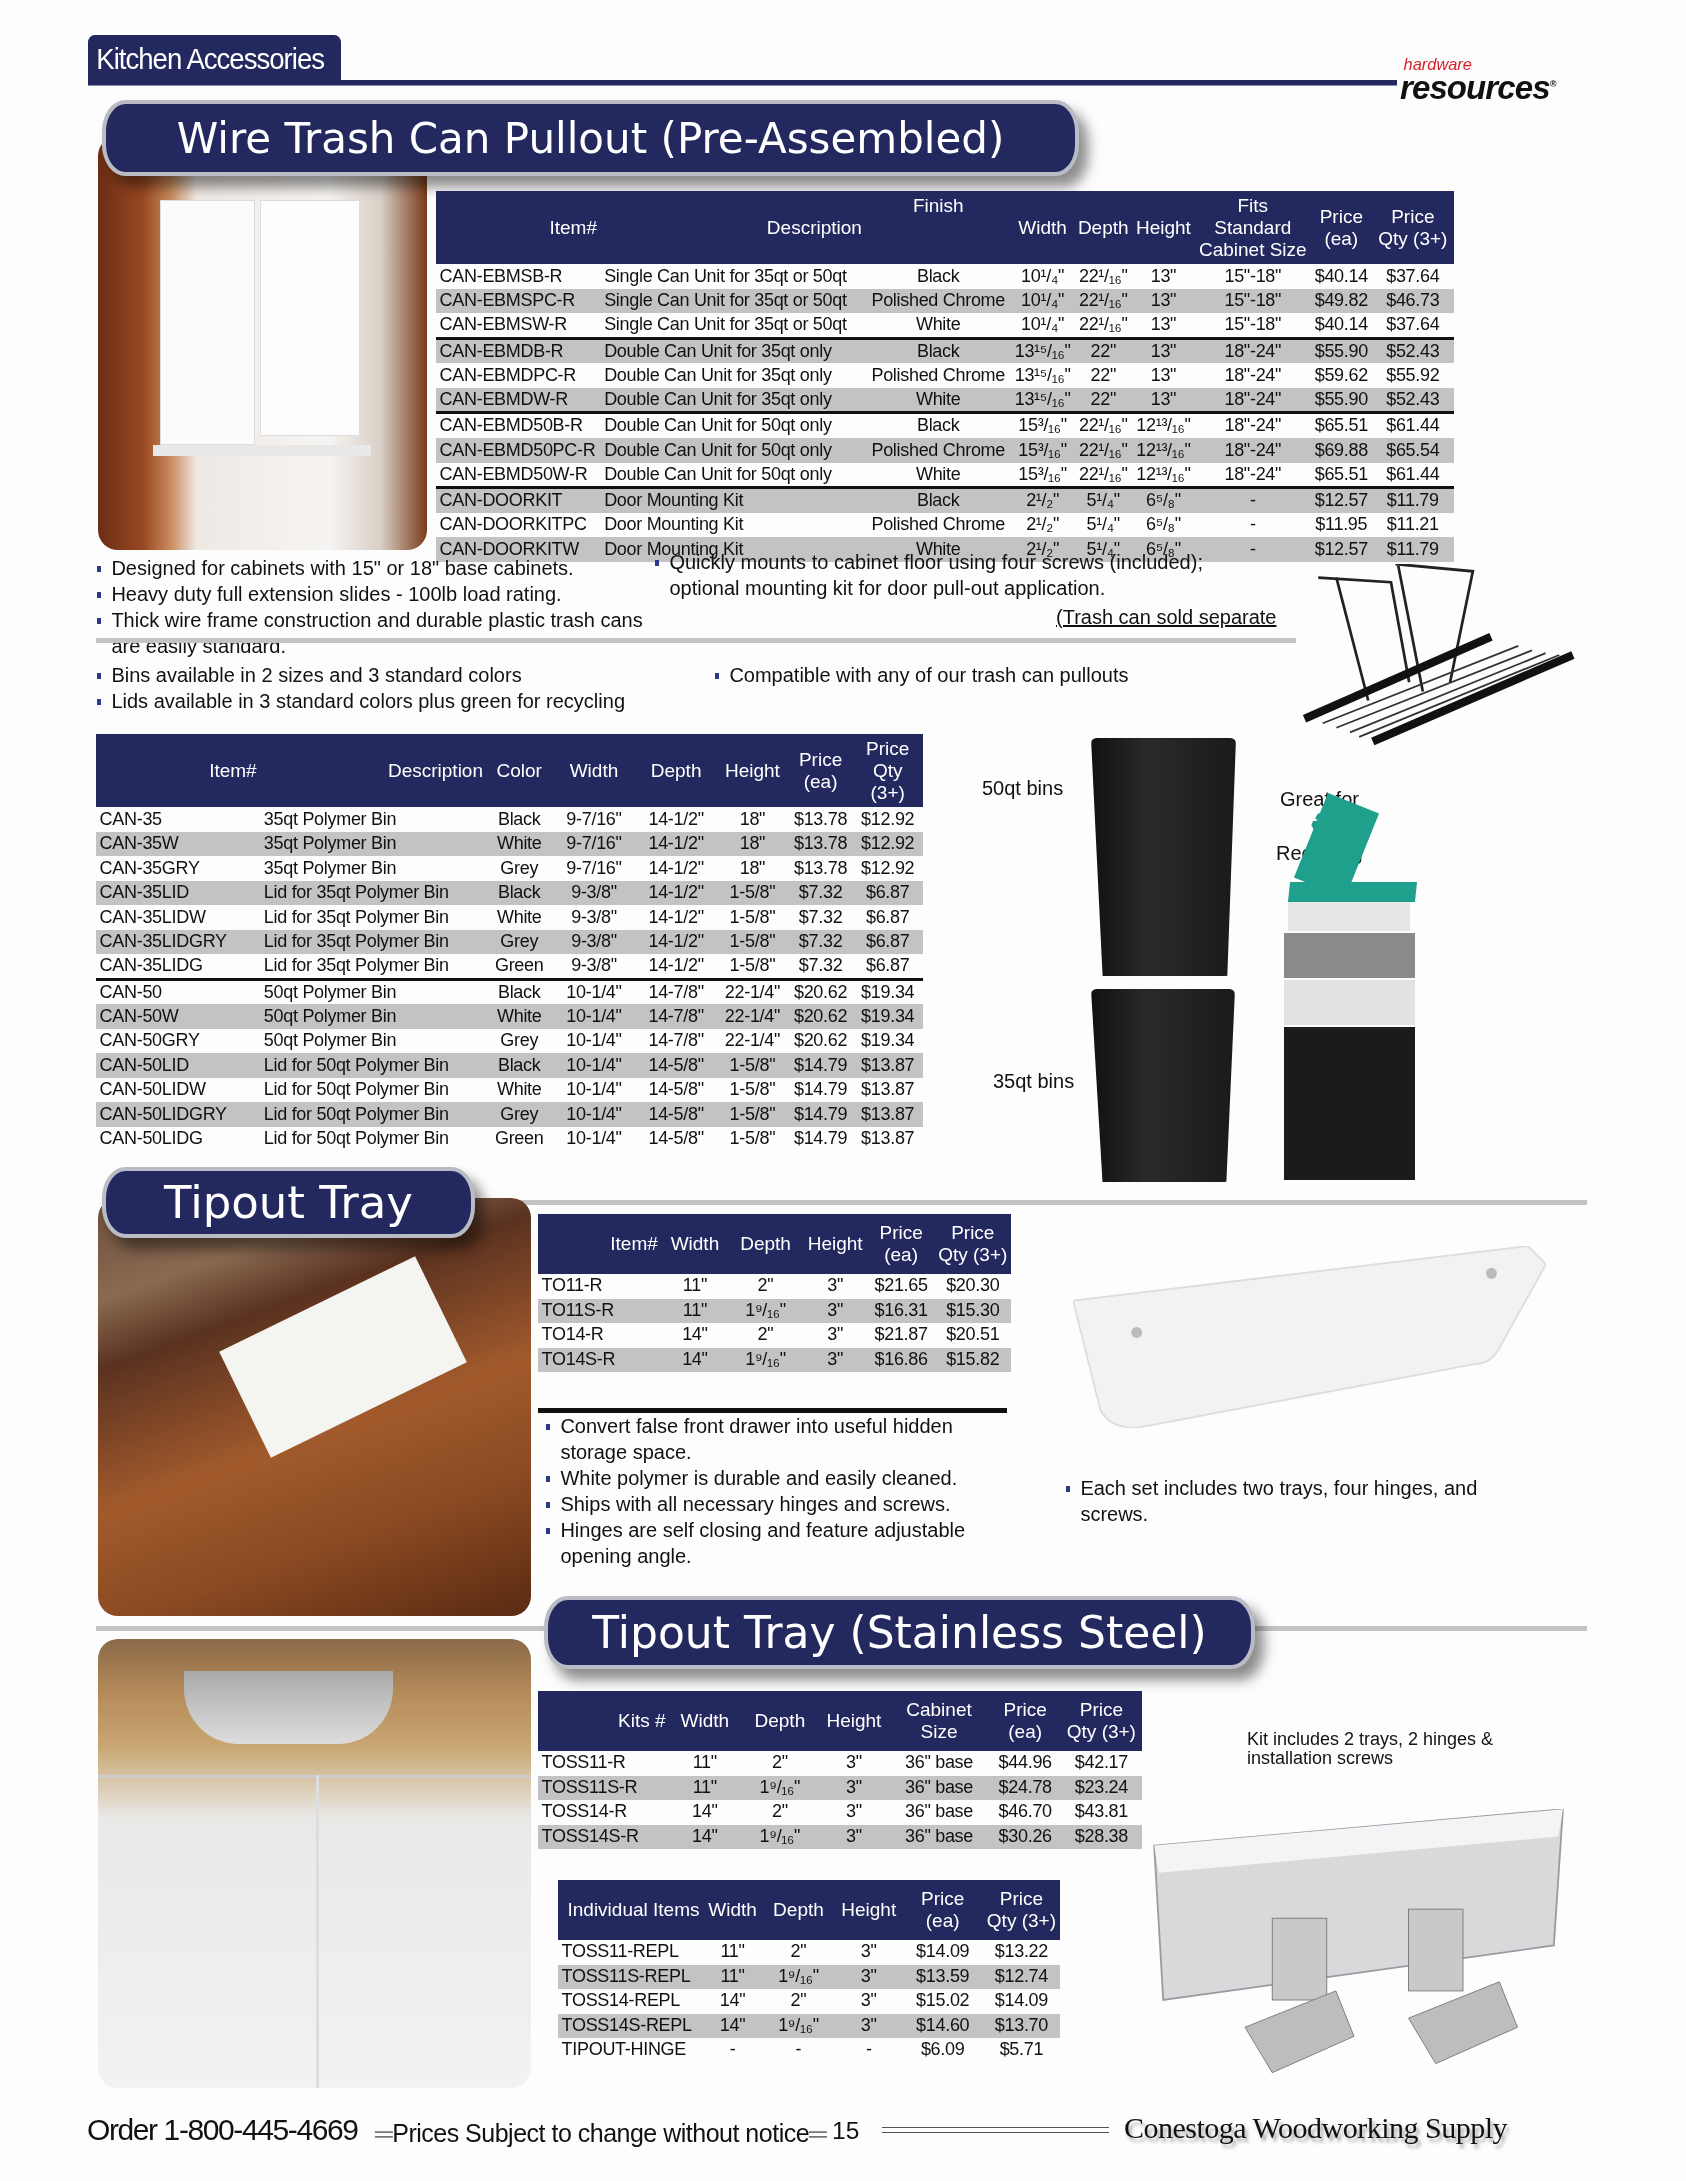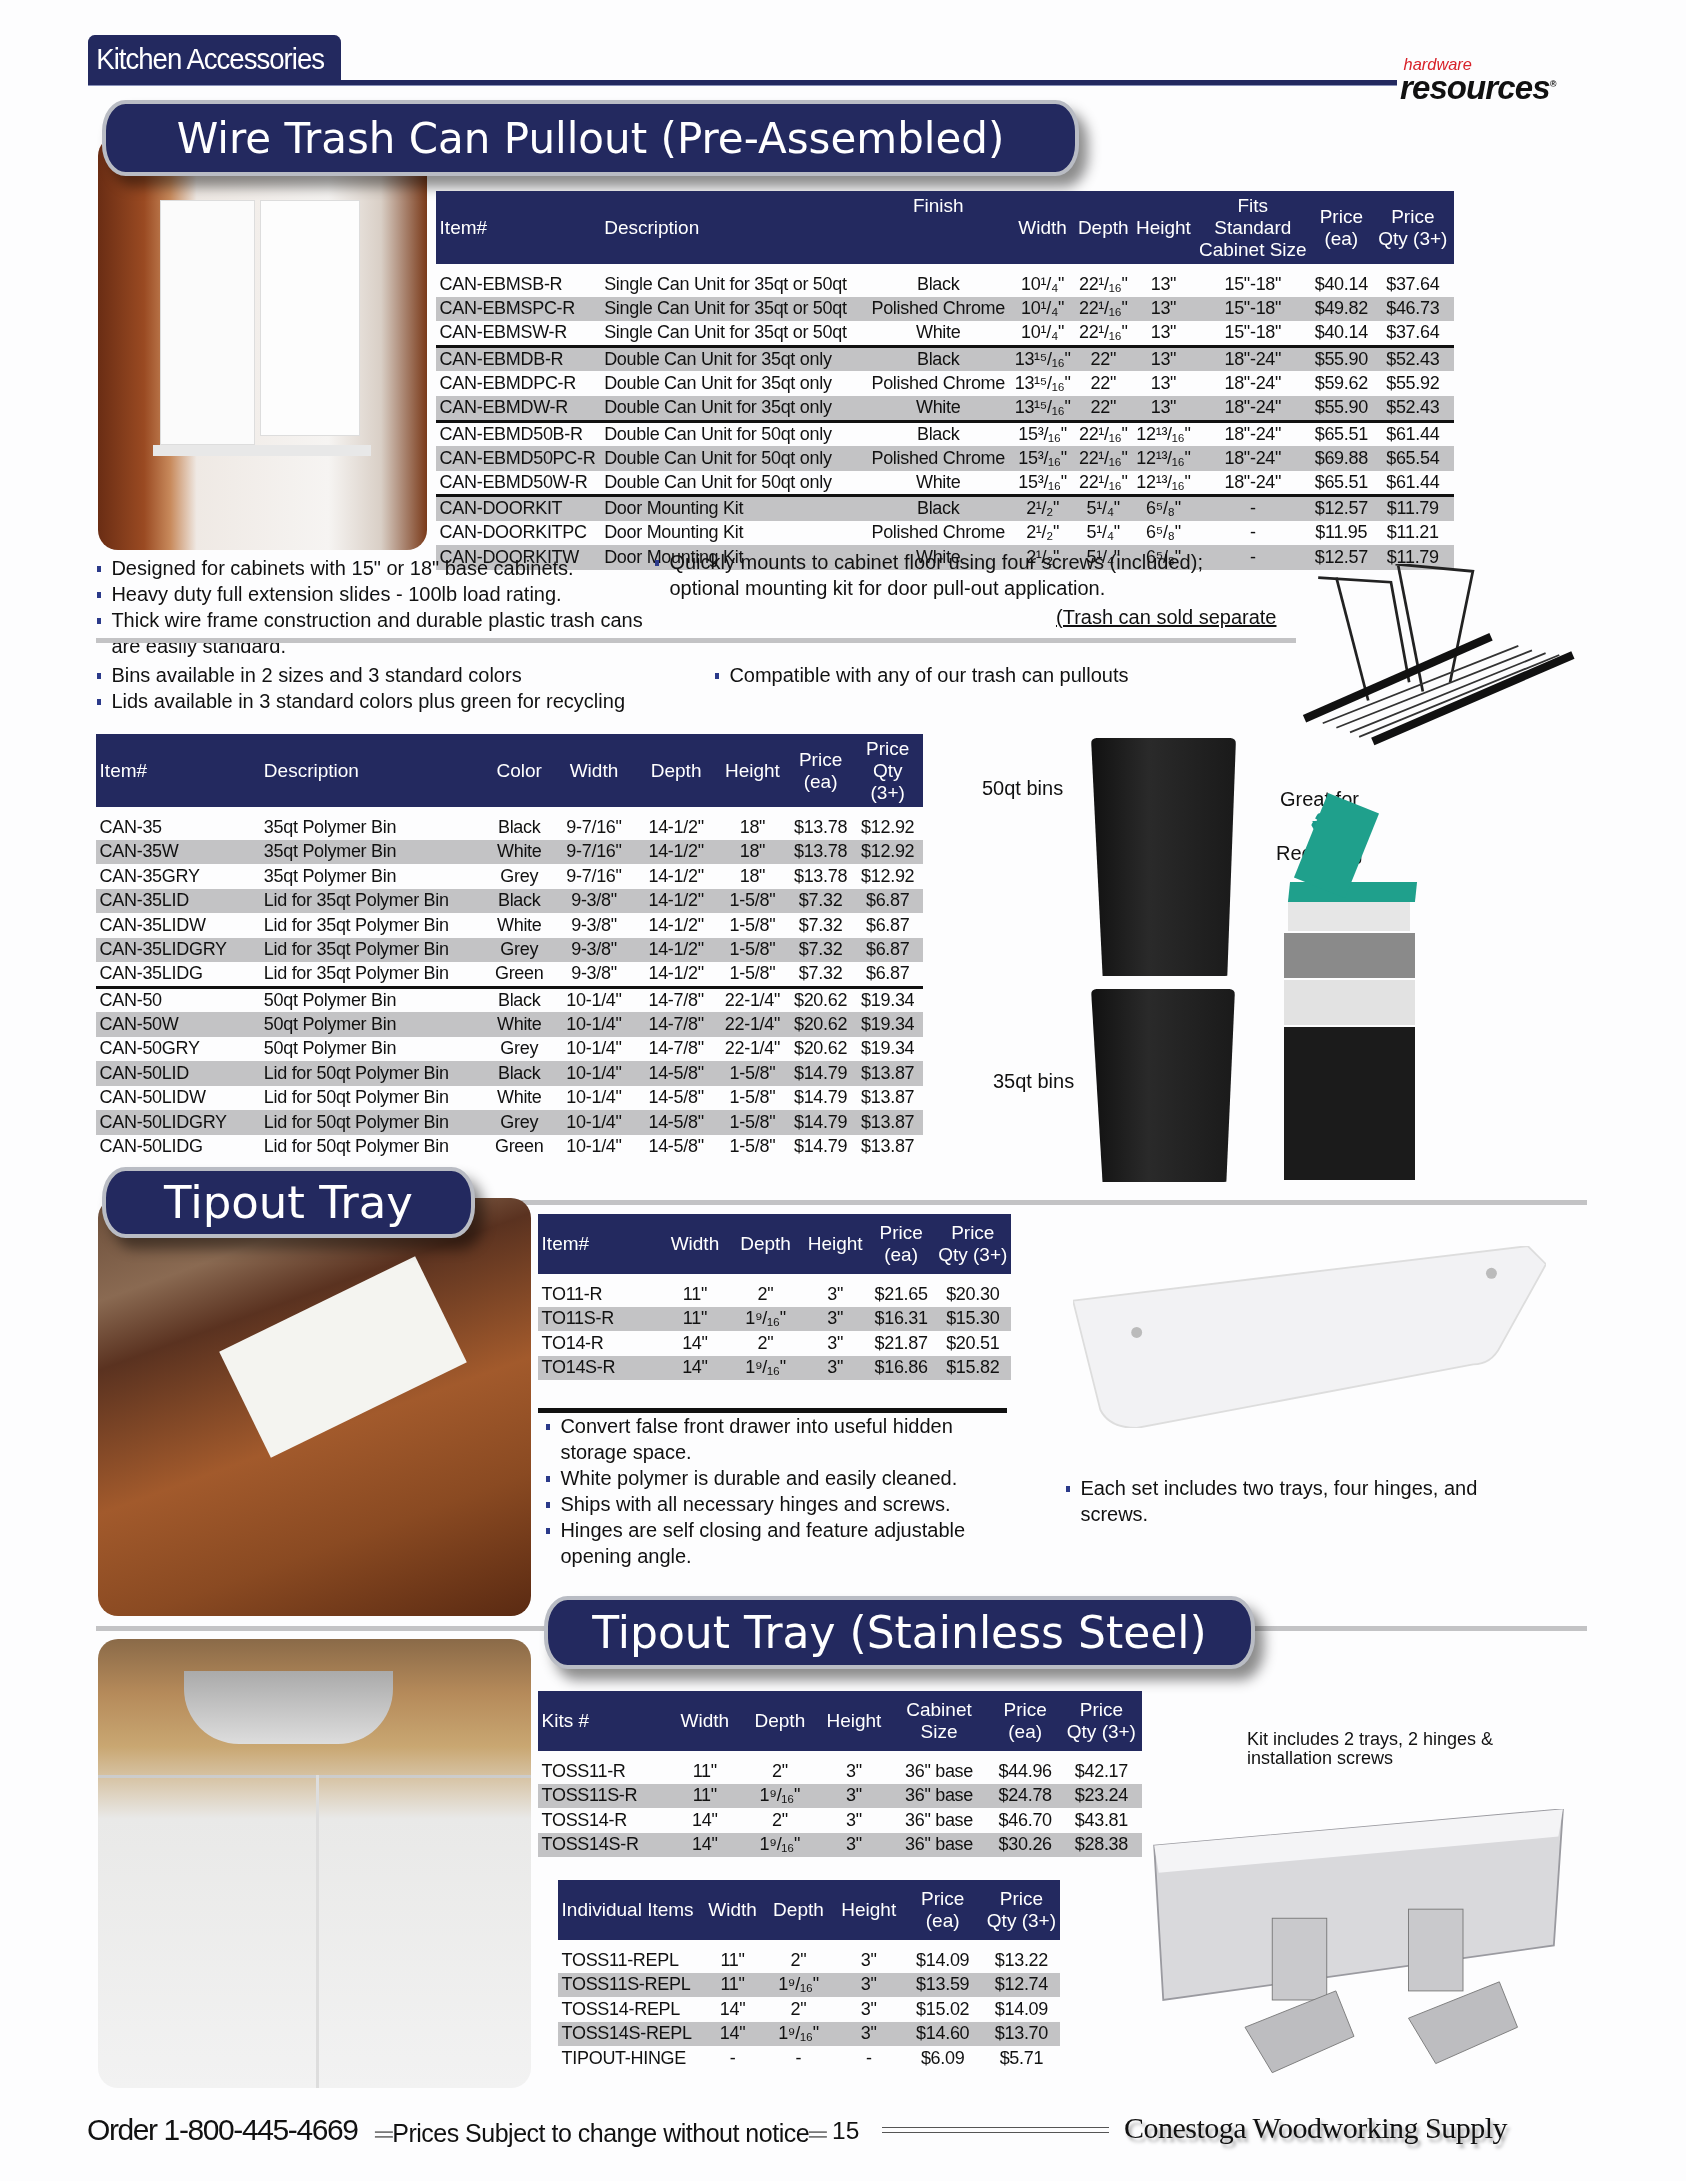--- a/index.html
+++ b/index.html
@@ -8,26 +8,26 @@
   .cat-tab { left: 88px; top: 35px; width: 275px; height: 47px; background: #23295f; border-radius: 7.3px 7.3px 0 0; color: #fff; font-size: 30px; padding: 7.3px 9px; letter-spacing: -1.1px; transform: scaleX(0.92); transform-origin: left; }
   .top-rule { left: 88px; top: 80px; width: 1309px; height: 5.5px; background: #23295f; border-bottom: 0.9px solid #8890b8; }
   .logo { left: 1400px; top: 58px; width: 191px; }
   .logo .hw { color: #d8222a; font-style: italic; font-size: 16.4px; font-family: "Liberation Sans", sans-serif; display: block; margin-left: 3.6px; line-height: 12.7px; }
   .logo .rs { color: #111; font-weight: bold; font-style: italic; font-size: 33px; line-height: 27px; letter-spacing: -0.9px; }
   .logo .rs sup { font-size: 9px; }
   .banner { background: #23295f; color: #fff; border: 4.5px solid #b9bcc4; border-radius: 23.6px / 31px; box-shadow: 9px 11px 12.7px rgba(0,0,0,0.45); font-family: "DejaVu Sans", sans-serif; display: flex; align-items: center; justify-content: center; white-space: nowrap; }
   .photo { border-radius: 20px; overflow: hidden; }
   table.pt { border-collapse: collapse; font-family: "Liberation Sans", sans-serif; font-size: 18px; }
   table.pt th { background: #23295f; color: #fff; font-weight: normal; font-size: 19px; line-height: 22px; padding: 3.6px 3.6px; text-align: center; vertical-align: middle; }
-  table.pt th.l { text-align: left; }
+  table.pt th.l { text-align: right; }
   table.pt td { padding: 0 3.6px; line-height: 23.6px; height: 24.5px; white-space: nowrap; text-align: center; letter-spacing: -0.3px; }
   table.pt td.l { text-align: left; }
   table.pt tr.g td { background: #c3c3c5; }
   table.pt tr.sep td { border-bottom: 3.6px solid #111; }
-  table.pt tr.first td { padding-top: 9px; }
+  table.pt tr.first td { }
   .bullets { font-size: 20px; line-height: 26px; }
   .bullets li { list-style: none; position: relative; padding-left: 16.4px; }
   .bullets li::before { content: ""; position: absolute; left: 1.8px; top: 11px; width: 4.5px; height: 5.5px; background: #2b3a8a; }
   .grey-rule { height: 4.5px; background: #c3c3c5; }
   .dark-rule { height: 4.5px; background: #111; }
   .note { font-size: 19px; line-height: 23.6px; }
 </style>
 </head>
 <body>
 

